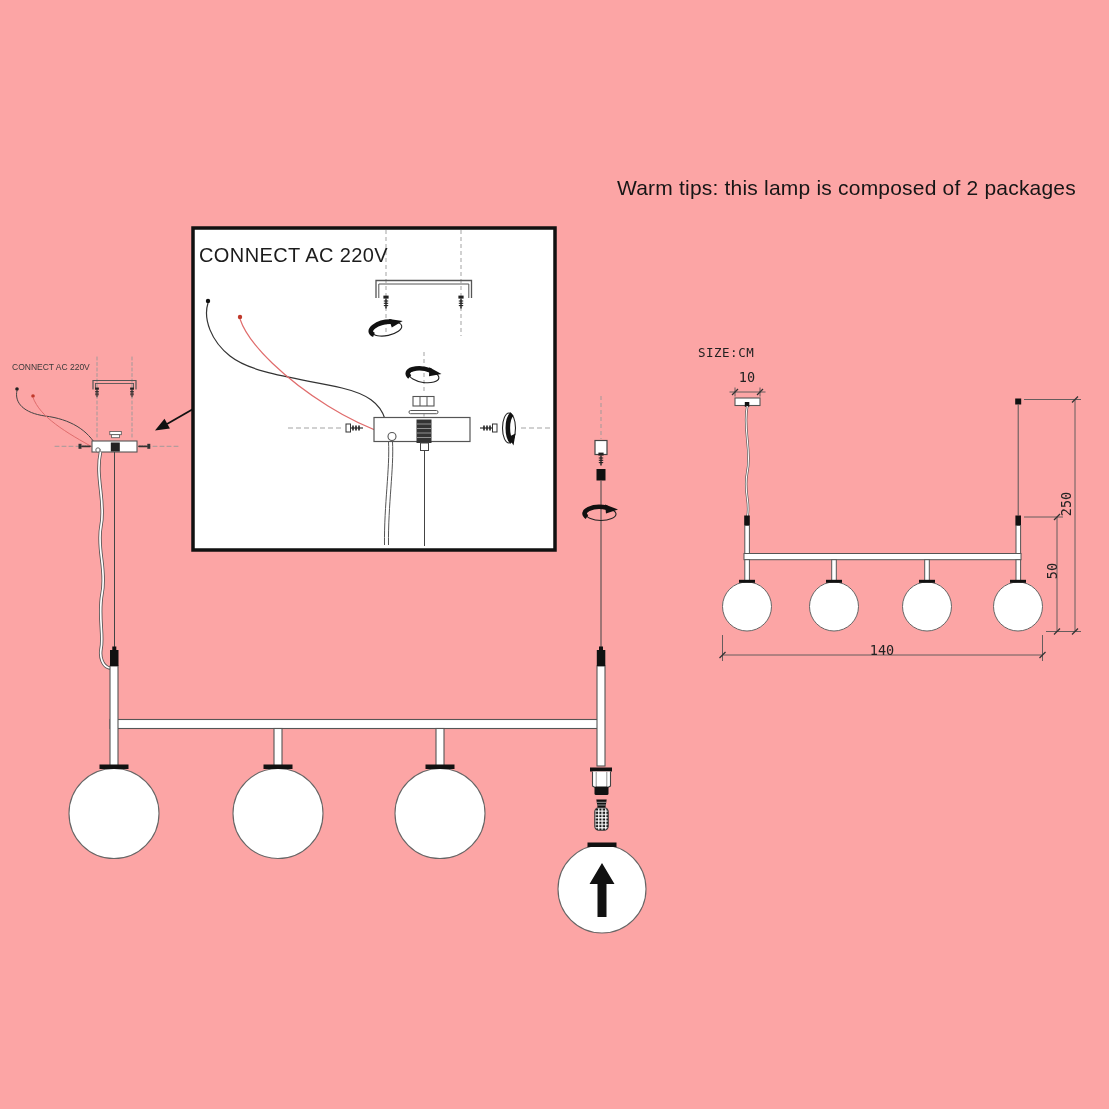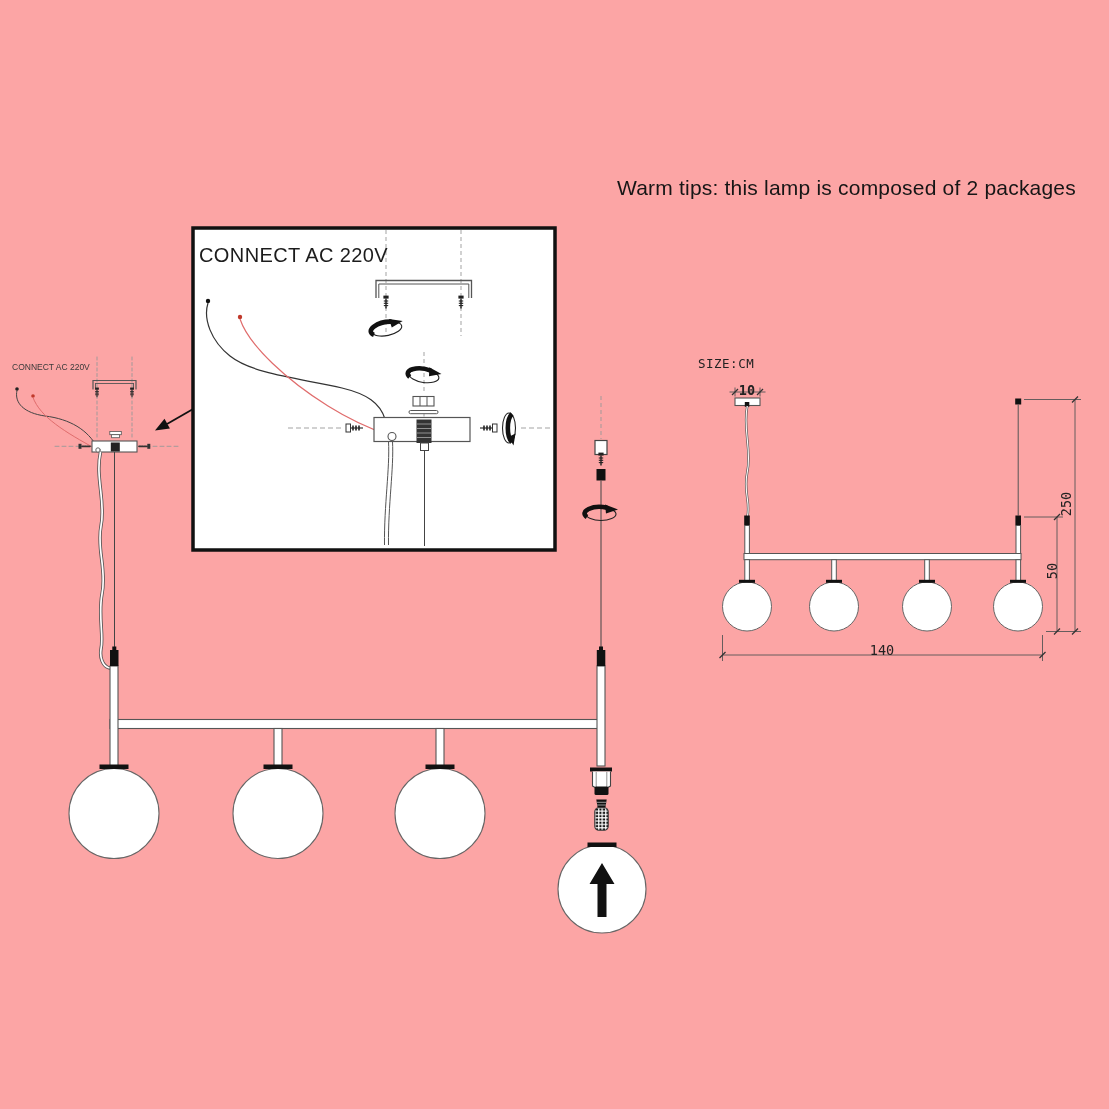--- a/index.html
+++ b/index.html
@@ -4,23 +4,23 @@
 <style>
   html,body{margin:0;padding:0;background:#fff;}
   .canvas{position:relative;width:1109px;height:1109px;background:#fca5a5;overflow:hidden;
           font-family:"Liberation Sans",sans-serif;padding-left:40px;}
   .layer{position:absolute;left:0;top:0;}
   .txt{position:absolute;white-space:nowrap;color:#161616;}
   .warm{left:617px;top:176px;font-size:21px;letter-spacing:.2px;}
   .inset-title{left:199px;top:244px;font-size:20px;letter-spacing:.4px;color:#1c1c1c;}
   .small-label{left:12px;top:362px;font-size:8.5px;color:#3a3a3a;}
   .mono{font-family:"DejaVu Sans Mono",monospace;color:#222;}
-  .size-label{left:698px;top:356px;font-size:12.5px;letter-spacing:.5px;}
+  .size-label{left:698px;top:345px;font-size:12.5px;letter-spacing:.5px;}
   .dim{font-size:13.5px;text-align:center;}
-  .dim10{left:733px;top:382px;width:28px;font-weight:bold;}
+  .dim10{left:733px;top:369px;width:28px;}
   .dim250{left:1046px;top:496px;width:40px;transform:rotate(-90deg);}
   .dim50{left:1032px;top:563px;width:40px;transform:rotate(-90deg);}
   .dim130{left:862px;top:642px;width:40px;}
 </style>
 </head>
 <body>
 
 <div class="canvas">
 
 <svg class="layer" width="1109" height="1109" viewBox="0 0 1109 1109">

